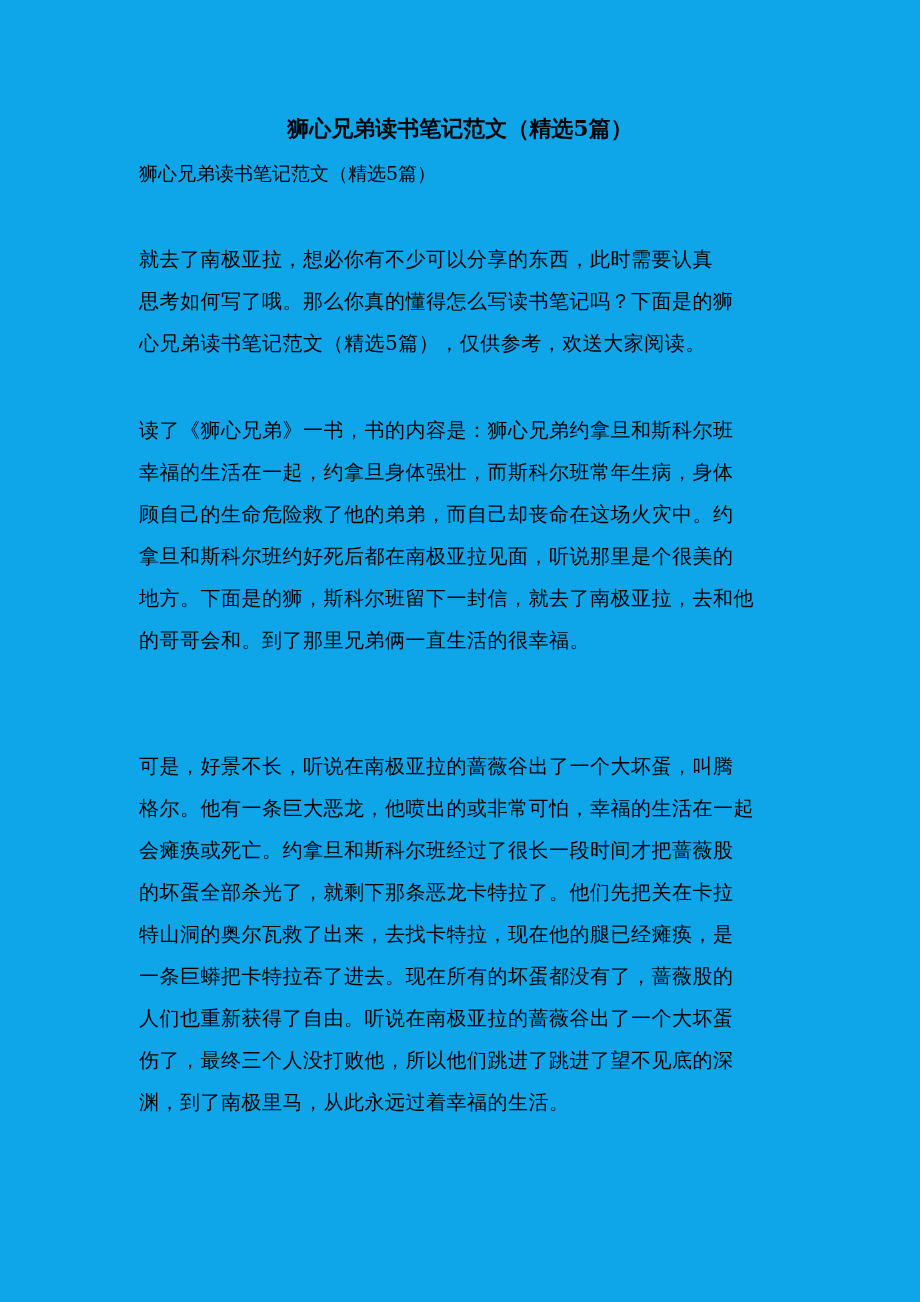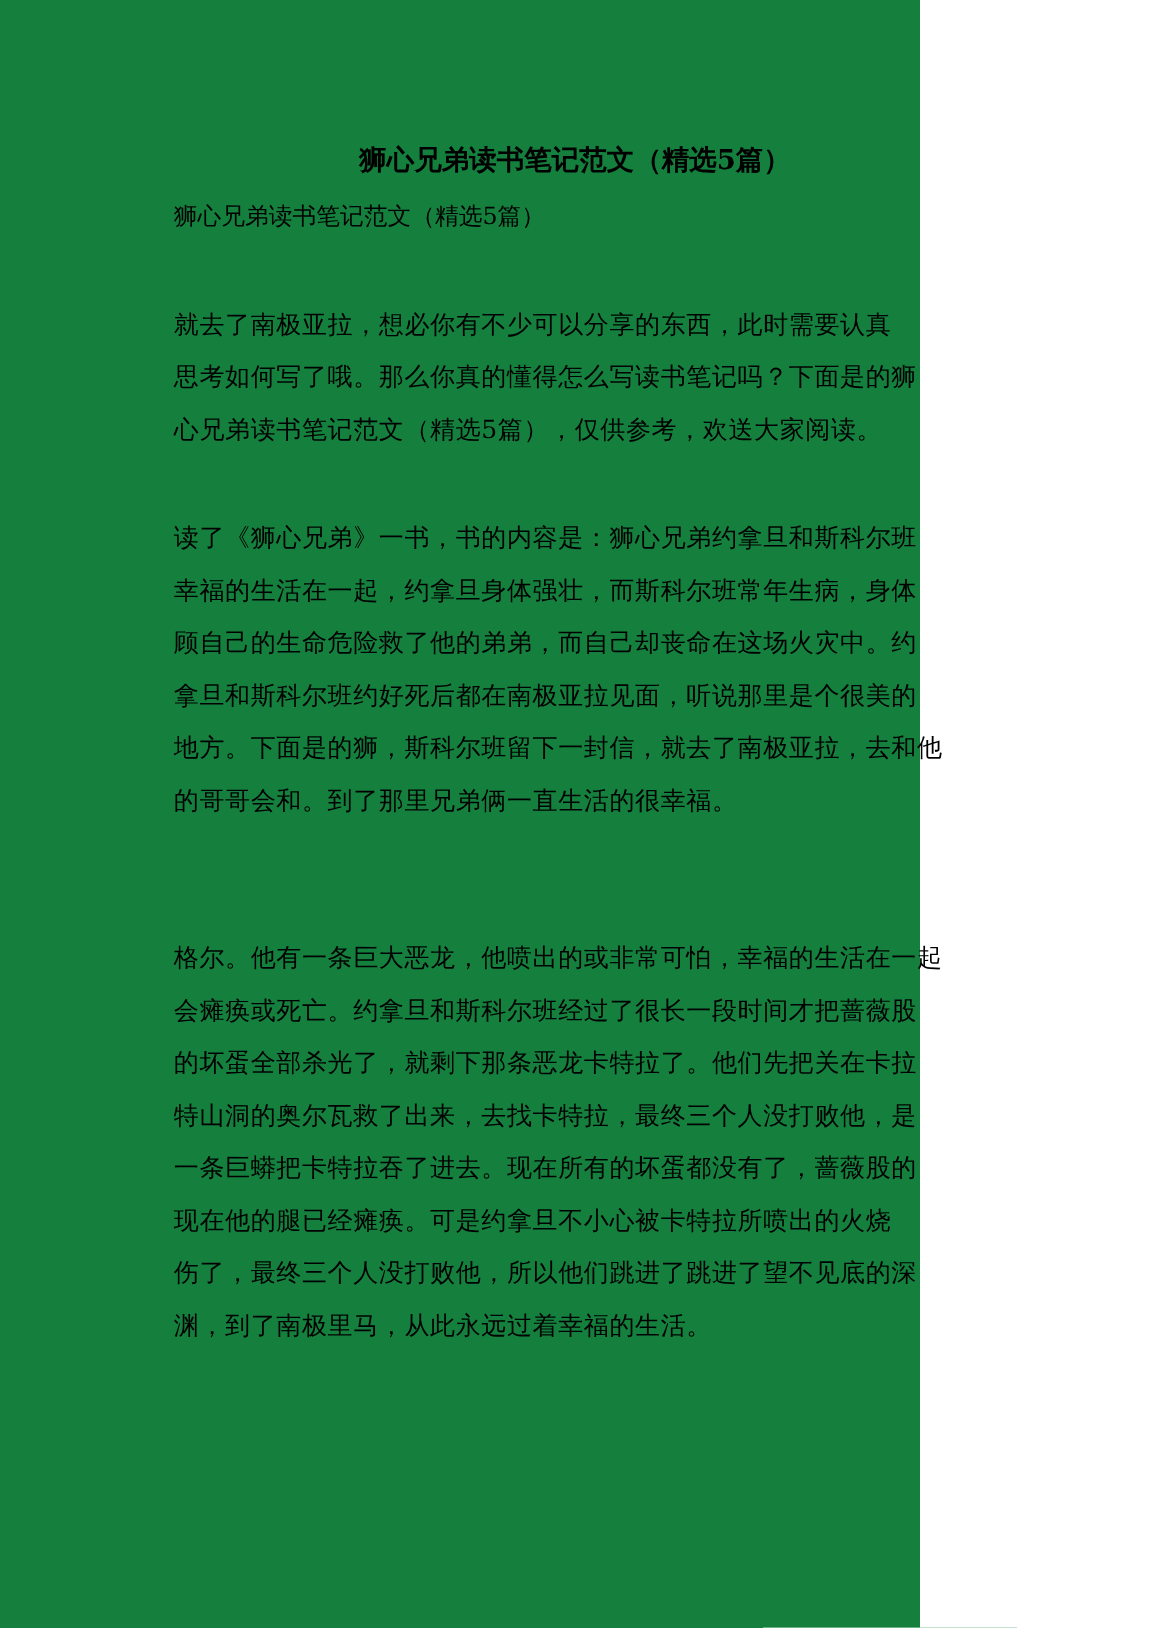--- a/index.html
+++ b/index.html
@@ -12,23 +12,23 @@
       height: 1302px;
       position: relative;
       overflow: hidden;
       color: #000000;
       font-family: "DejaVu Serif", "Liberation Serif", serif;
     }
     .page {
       position: absolute;
       left: 0;
       top: 0;
-      width: 736px;
+      width: 920px;
       height: 1302px;
-      background: #15803d;
+      background: #0ea5e9;
     }
     .doc-title {
       position: absolute;
       left: 0;
       top: 112px;
       width: 920px;
       text-align: center;
       font-size: 22px;
       font-weight: bold;
       line-height: 32px;
@@ -78,23 +78,24 @@
   <div class="para" id="para-1">
     <span class="line">读了《狮心兄弟》一书，书的内容是：狮心兄弟约拿旦和斯科尔班</span>
     <span class="line">幸福的生活在一起，约拿旦身体强壮，而斯科尔班常年生病，身体</span>
     <span class="line">顾自己的生命危险救了他的弟弟，而自己却丧命在这场火灾中。约</span>
     <span class="line">拿旦和斯科尔班约好死后都在南极亚拉见面，听说那里是个很美的</span>
     <span class="line">地方。下面是的狮，斯科尔班留下一封信，就去了南极亚拉，去和他</span>
     <span class="line">的哥哥会和。到了那里兄弟俩一直生活的很幸福。</span>
   </div>
 
   <div class="para" id="para-2">
+    <span class="line">可是，好景不长，听说在南极亚拉的蔷薇谷出了一个大坏蛋，叫腾</span>
     <span class="line">格尔。他有一条巨大恶龙，他喷出的或非常可怕，幸福的生活在一起</span>
     <span class="line">会瘫痪或死亡。约拿旦和斯科尔班经过了很长一段时间才把蔷薇股</span>
     <span class="line">的坏蛋全部杀光了，就剩下那条恶龙卡特拉了。他们先把关在卡拉</span>
-    <span class="line">特山洞的奥尔瓦救了出来，去找卡特拉，最终三个人没打败他，是</span>
+    <span class="line">特山洞的奥尔瓦救了出来，去找卡特拉，现在他的腿已经瘫痪，是</span>
     <span class="line">一条巨蟒把卡特拉吞了进去。现在所有的坏蛋都没有了，蔷薇股的</span>
-    <span class="line">现在他的腿已经瘫痪。可是约拿旦不小心被卡特拉所喷出的火烧</span>
+    <span class="line">人们也重新获得了自由。听说在南极亚拉的蔷薇谷出了一个大坏蛋</span>
     <span class="line">伤了，最终三个人没打败他，所以他们跳进了跳进了望不见底的深</span>
     <span class="line">渊，到了南极里马，从此永远过着幸福的生活。</span>
   </div>
 
 </div>
 
 </body></html>

